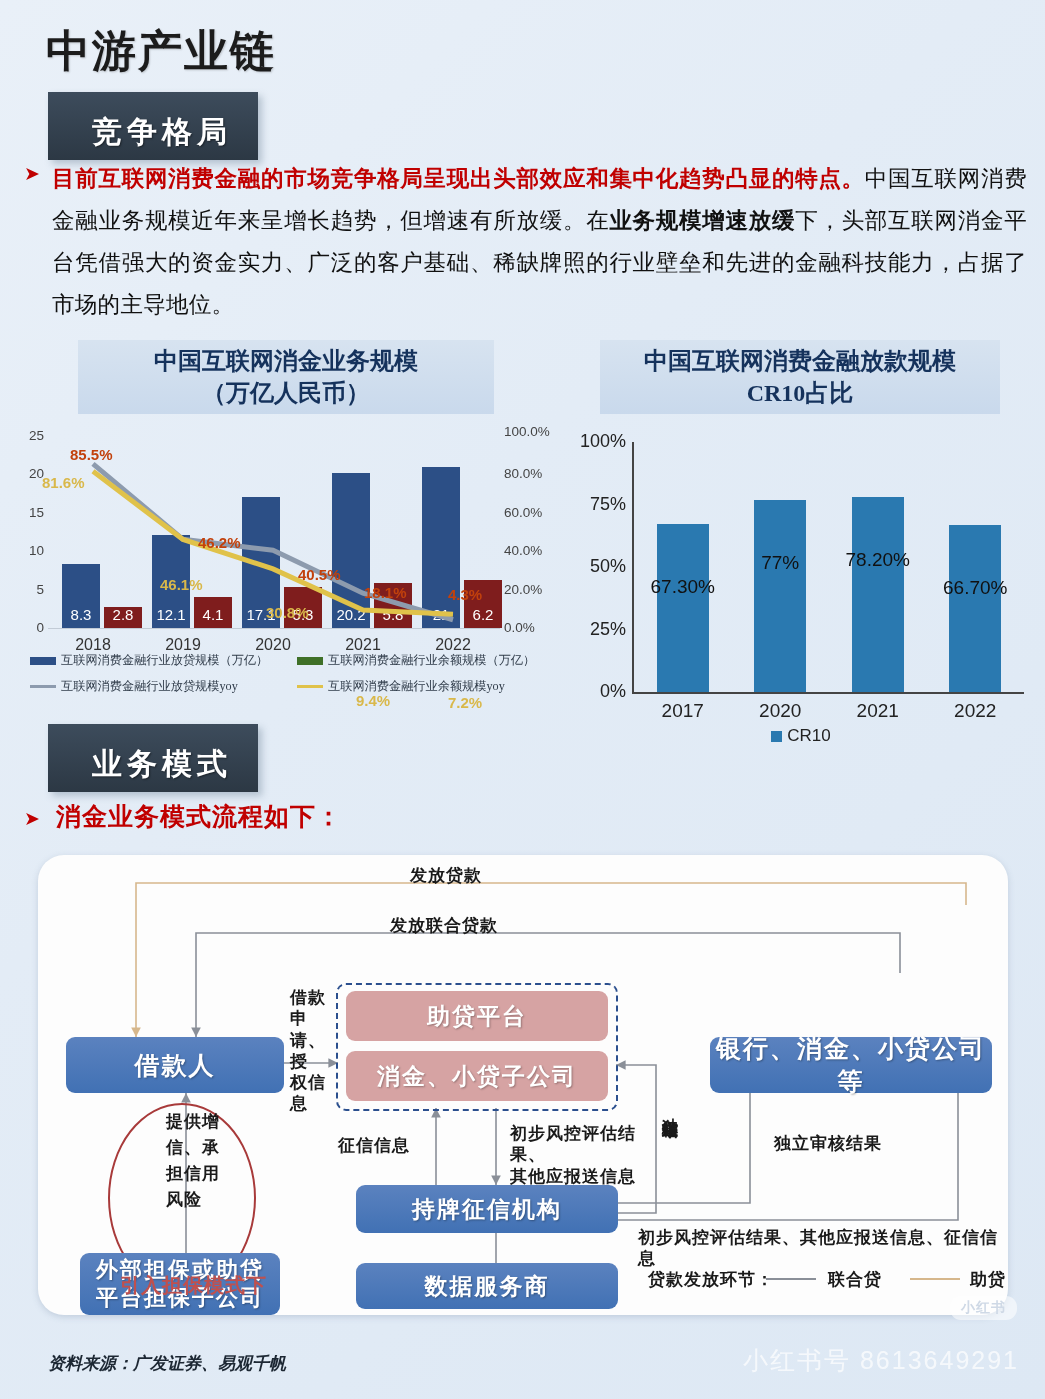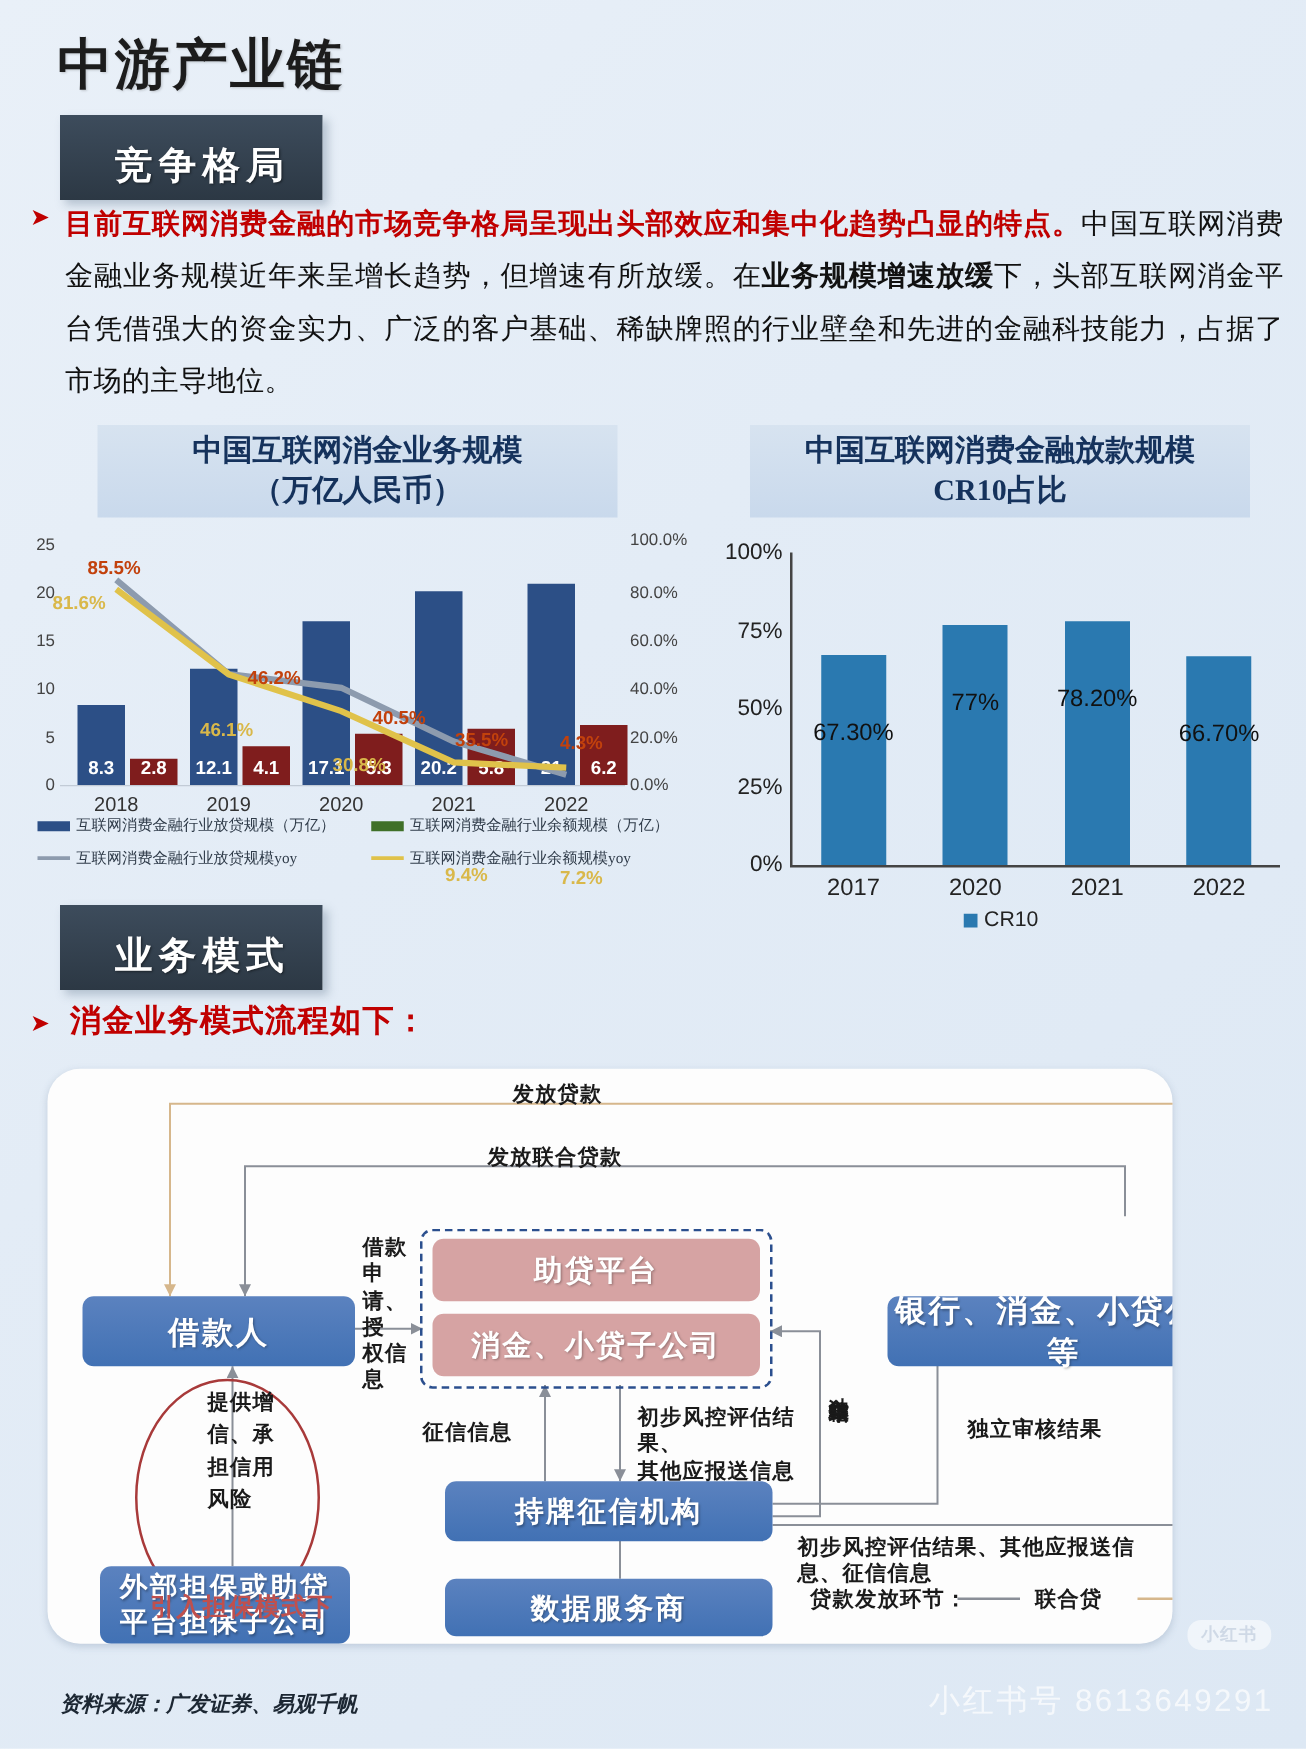--- a/index.html
+++ b/index.html
@@ -58,21 +58,21 @@
       font-family:"Liberation Sans",sans-serif; }
   .cl-axis-l { left:6px; width:30px; text-align:right; }
   .cl-axis-r { left:496px; width:62px; text-align:left; }
   .cl-baseline { position:absolute; left:40px; top:204px; width:452px; height:1px; background:#c2cbd6; }
   .cl-xlab { position:absolute; top:212px; font-size:16px; color:#333;
       font-family:"Liberation Sans",sans-serif; text-align:center; width:60px; }
   .bar { position:absolute; bottom:0; }
   .bar.blue { background:#2c4f86; }
   .bar.green { background:#7f1d1d; }
   .barval { position:absolute; bottom:5px; width:100%; text-align:center;
-      color:#fff; font-size:15px; font-weight:700; font-family:"Liberation Sans",sans-serif; }
+      color:#fff; font-size:15px; font-weight:400; font-family:"Liberation Sans",sans-serif; }
   .lbl { position:absolute; font-size:15px; font-weight:700;
       font-family:"Liberation Sans",sans-serif; white-space:nowrap; }
   .lbl.gray { color:#c2410c; }
   .lbl.gold { color:#d9b84a; }
   .cl-legend { position:absolute; left:22px; top:228px; width:535px;
       font-size:12.2px; color:#2f3b49; font-family:"Liberation Serif",serif; }
   .cl-legend .row { display:flex; margin-bottom:9px; }
   .cl-legend .item { display:flex; align-items:center; width:267px; }
   .swatch { width:26px; height:8px; margin-right:5px; flex:none; }
   .swatch.line { height:3px; }
@@ -94,21 +94,21 @@
       margin-right:5px; vertical-align:-1px; font-style:normal; }
 
   
   #biz-bullet { position:absolute; left:24px; top:800px; }
   #biz-bullet .arr { color:#c00000; font-size:19px; position:absolute; left:0; top:7px; }
   #biz-bullet .txt { margin-left:32px; font-size:25px; font-weight:700; color:#c00000;
       letter-spacing:1px; font-family:"Liberation Serif",serif; }
 
   
   #flow {
-    position:absolute; left:38px; top:855px; width:900px; height:460px;
+    position:absolute; left:38px; top:855px; width:970px; height:460px;
     background:#fdfdfd; border-radius:26px;
     box-shadow:0 2px 6px rgba(120,140,165,.3);
     overflow:hidden;
   }
   #flow svg { position:absolute; left:0; top:0; }
   .node {
     position:absolute; border-radius:9px; color:#fff; text-align:center;
     font-family:"Liberation Serif",serif; font-weight:700;
     display:flex; align-items:center; justify-content:center;
     letter-spacing:2px; text-shadow:1px 1px 2px rgba(0,0,0,.3);
@@ -234,21 +234,21 @@
           </div>
           <div class="item">
             <span class="swatch line" style="background: rgb(224, 194, 74);"></span>
             <span>互联网消费金融行业余额规模yoy</span>
           </div>
         </div>
       </div>
   <div class="lbl gray" style="left: 62px; top: 22px;">85.5%</div>
       <div class="lbl gray" style="left: 190px; top: 110px;">46.2%</div>
       <div class="lbl gray" style="left: 290px; top: 142px;">40.5%</div>
-      <div class="lbl gray" style="left: 356px; top: 160px;">35.5%</div>
+      <div class="lbl gray" style="left: 356px; top: 160px;">18.1%</div>
       <div class="lbl gray" style="left: 440px; top: 162px;">4.3%</div>
       <div class="lbl gold" style="left: 34px; top: 50px;">81.6%</div>
       <div class="lbl gold" style="left: 152px; top: 152px;">46.1%</div>
       <div class="lbl gold" style="left: 258px; top: 180px;">30.8%</div>
       <div class="lbl gold" style="left: 348px; top: 268px;">9.4%</div>
       <div class="lbl gold" style="left: 440px; top: 270px;">7.2%</div>
     </div>
 
   <div id="chart-right">
     <div id="cr-yaxis">

